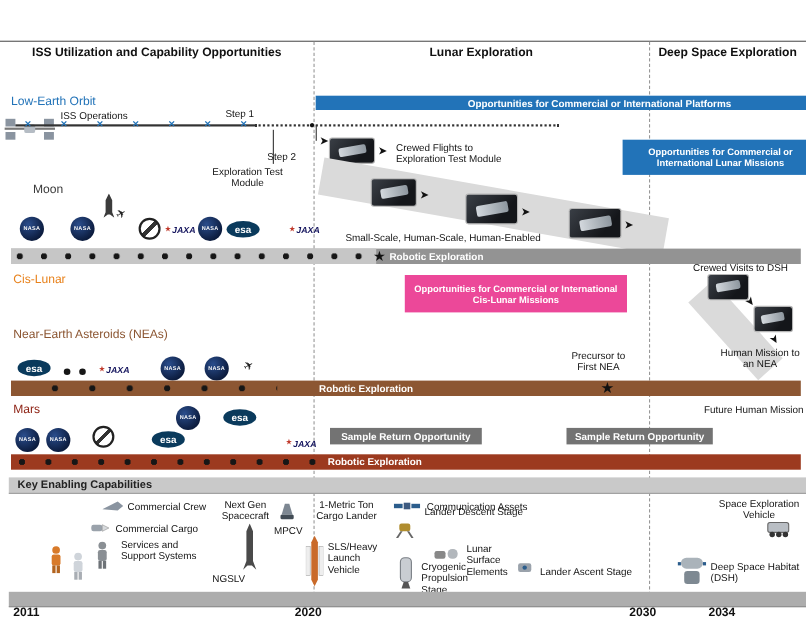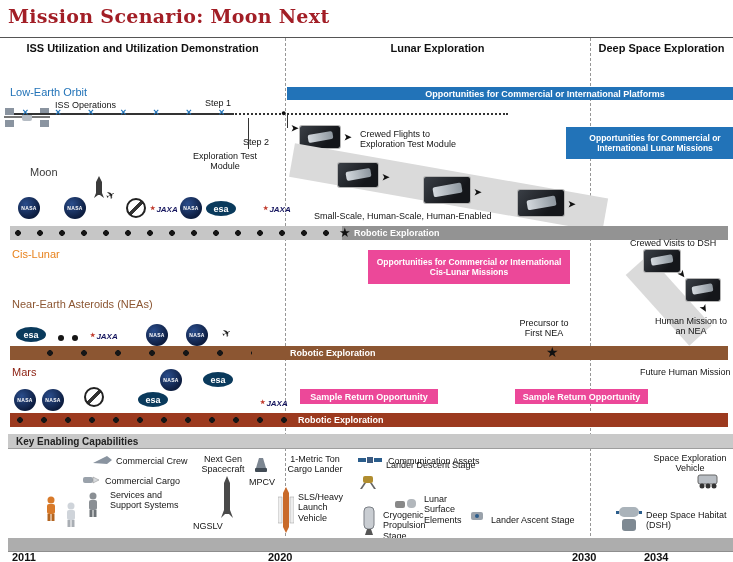--- a/index.html
+++ b/index.html
@@ -10,21 +10,21 @@
   .c{text-align:center;}
   .title{font-family:"DejaVu Serif","Liberation Serif",serif;font-weight:bold;font-size:19px;color:#A21E26;letter-spacing:.3px;}
   .colhead{font-size:11px;font-weight:bold;color:#111;text-align:center;}
   .band{background:#c9c9c9;border-bottom:1px solid #9e9e9e;font-size:10px;font-weight:bold;color:#222;line-height:15px;padding-left:8px;box-sizing:border-box;}
   .vdash{border-left:1px dashed #979797;}
   .hline{border-top:1px solid #555;}
   .flexc{display:flex;align-items:center;justify-content:center;}
   .bar-blue{background:#2273B8;padding-left:38px;}
   .box-blue{background:#2273B8;}
   .box-orange{background:#ec4899;}
-  .box-darkred{background:#ec4899;}
+  .box-darkred{background:#737373;}
   .bar-gray{background:#939393;}
   .bar-brown{background:#8C5632;}
   .bar-mars{background:#9C3A1F;}
   .barlbl{font-size:9px;font-weight:bold;color:#fff;white-space:nowrap;}
   .dots22{background-image:radial-gradient(circle at 8px 50%, #161616 2.6px, rgba(0,0,0,0) 3.1px);background-size:22px 100%;background-repeat:repeat-x;}
   .dots34{background-image:radial-gradient(circle at 10px 50%, #161616 2.6px, rgba(0,0,0,0) 3.1px);background-size:34px 100%;background-repeat:repeat-x;}
   .dots24{background-image:radial-gradient(circle at 8px 50%, #161616 2.6px, rgba(0,0,0,0) 3.1px);background-size:24px 100%;background-repeat:repeat-x;}
   .moon-dots-bg{background-color:#c6c6c6;}
   .swoosh{background:#dadada;}
   .photo{background:linear-gradient(130deg,#3a3f46,#14161a 72%);border-radius:2px;box-shadow:0 0 0 1px #b5b5b5;}
@@ -40,27 +40,26 @@
   .arr{font-size:9px;font-weight:bold;color:#111;line-height:1;}
   .xmk{color:#2273B8;font-weight:bold;font-size:8px;letter-spacing:26px;white-space:nowrap;line-height:1;}
   .year{font-size:11px;font-weight:bold;color:#111;}
   svg{display:block;}
 </style>
 </head>
 <body>
 
 <div class="canvas">
 
-  <div class="a title" style="left:8px;top:5px;">Mission Scenario: Moon Next</div>
 
   <div class="a hline" style="left:0;top:37px;width:733px;"></div>
   <div class="a vdash" style="left:285px;top:38px;height:513px;"></div>
   <div class="a vdash" style="left:590px;top:38px;height:513px;"></div>
 
-  <div class="a colhead" style="left:0;top:42px;width:285px;">ISS Utilization and Utilization Demonstration</div>
+  <div class="a colhead" style="left:0;top:42px;width:285px;">ISS Utilization and Capability Opportunities</div>
   <div class="a colhead" style="left:285px;top:42px;width:305px;">Lunar Exploration</div>
   <div class="a colhead" style="left:590px;top:42px;width:143px;">Deep Space Exploration</div>
 
 
   <div class="a b" style="left:10px;top:86px;font-size:11px;color:#2273B8;">Low-Earth Orbit</div>
   <div class="a bar-blue flexc" style="left:287px;top:87px;width:440px;height:13px;">
     <span class="barlbl">Opportunities for Commercial or International Platforms</span>
   </div>
 
   <span class="a" style="left:4px;top:106px;">

